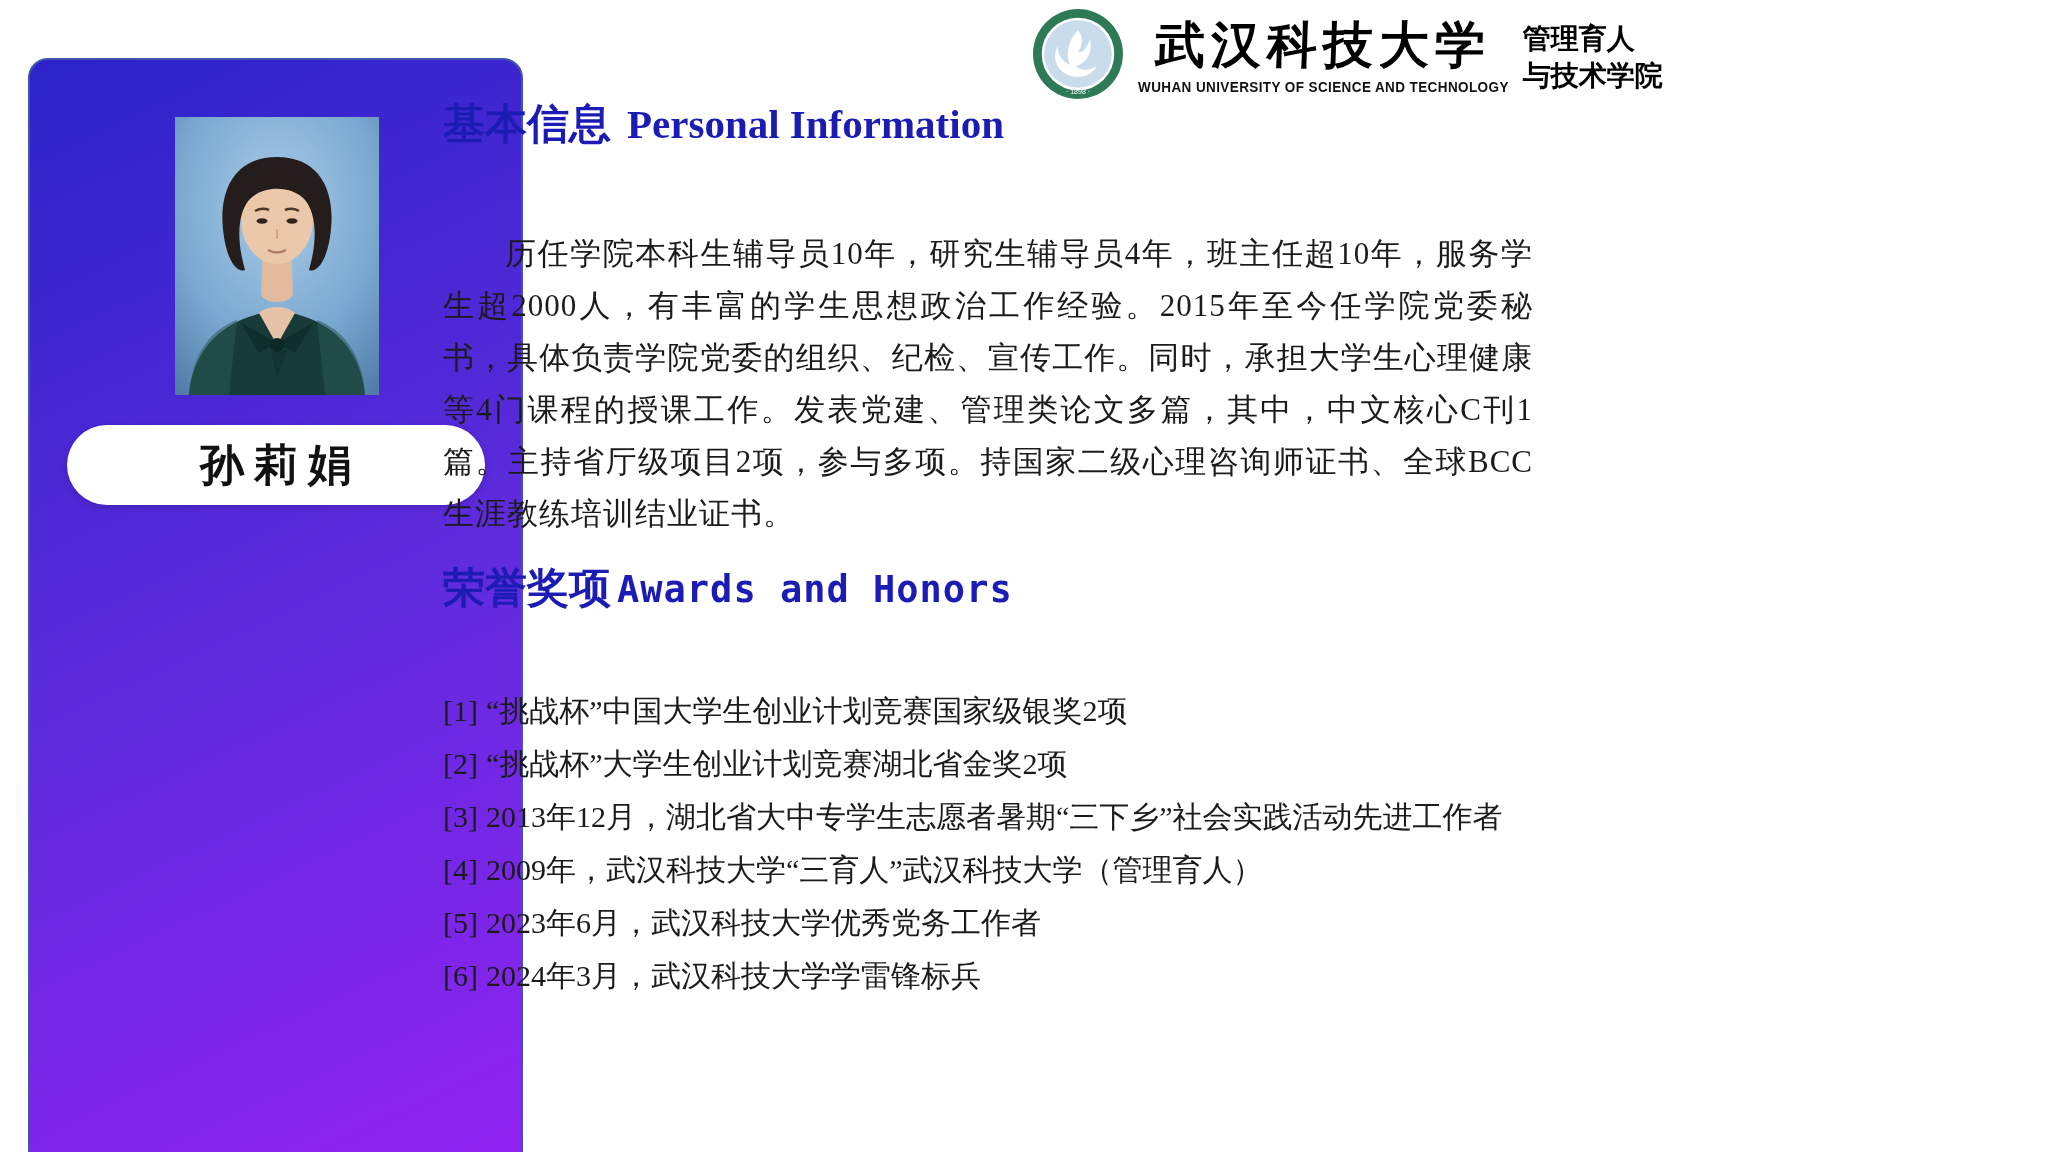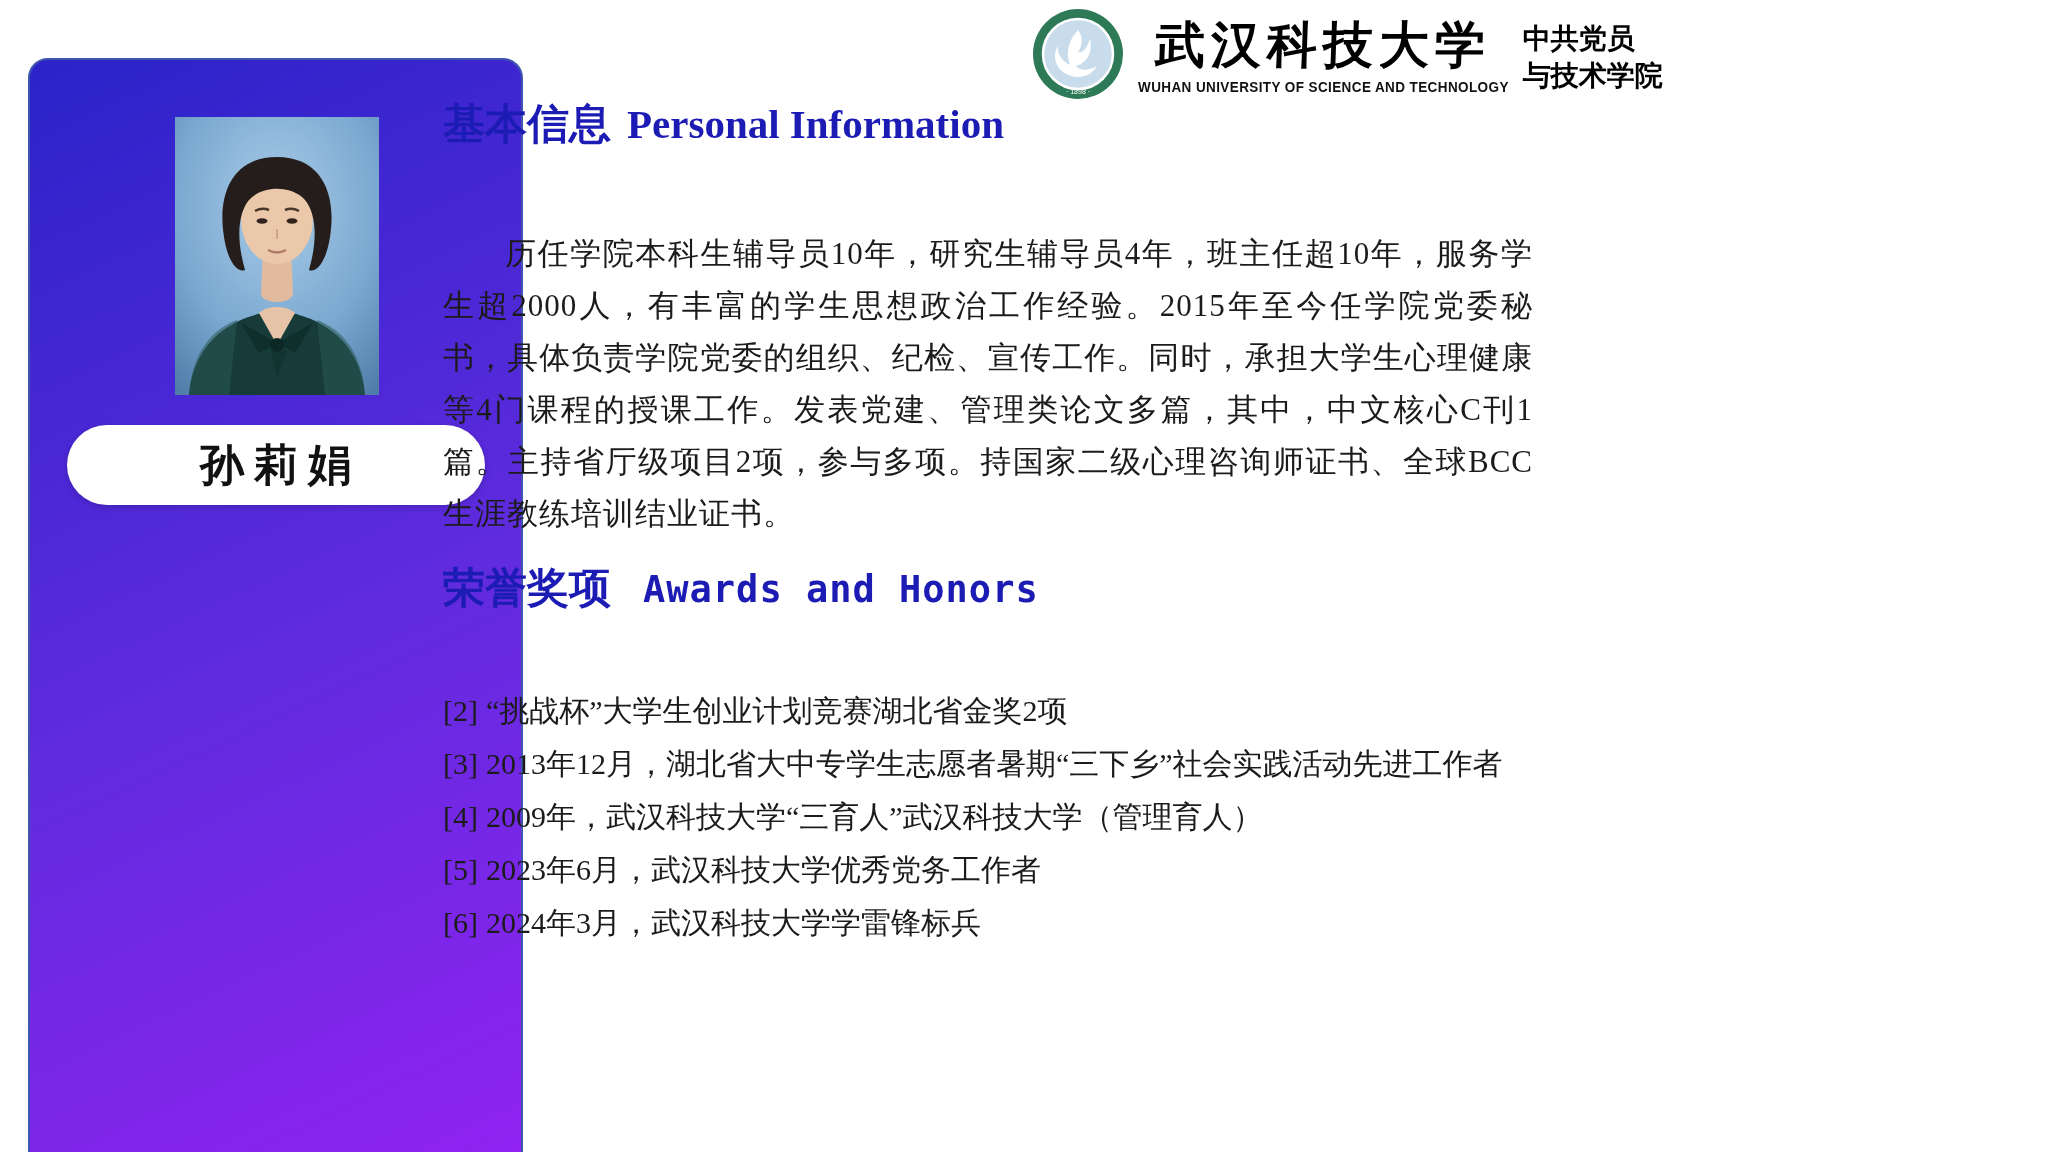--- a/index.html
+++ b/index.html
@@ -79,21 +79,21 @@
   .sec-title .zh {
     font-family: "Liberation Sans", sans-serif;
     font-size: 42px; font-weight: 800; color: #1c1cb4;
   }
   .sec-title .en-serif {
     font-family: "Liberation Serif", "DejaVu Serif", serif;
     font-size: 41px; font-weight: 700; color: #1c1cb4; margin-left: 16px;
   }
   .sec-title .en-mono {
     font-family: "DejaVu Sans Mono", "Liberation Mono", monospace;
-    font-size: 37px; font-weight: 700; color: #1c1cb4; margin-left: 32px;
+    font-size: 37px; font-weight: 700; color: #1c1cb4; margin-left: 6px;
     letter-spacing: 1px;
   }
   .title-basic { top: 96px; }
   .title-awards { top: 560px; }
 
   .bio {
     position: absolute; top: 228px; left: 0; width: 1090px;
     font-family: "Liberation Serif", "DejaVu Serif", serif;
     font-size: 31px; line-height: 52px; color: #1b1b1b;
     text-align: justify; text-indent: 2em;
@@ -166,37 +166,38 @@
     <circle cx="46" cy="46" r="45" fill="#2e7a57"></circle>
     <circle cx="46" cy="46" r="35" fill="#c8dcec" stroke="#ffffff" stroke-width="2.5"></circle>
     <path d="M46 22 C37 32 33 44 38 57 C29 53 25 45 26 38 C20 47 23 60 34 66 C45 72 59 69 65 58 C57 63 48 63 44 58 C55 55 61 44 58 31 C55 40 51 45 46 44 C51 37 51 28 46 22 Z" fill="#ffffff"></path>
     <text x="46" y="86" text-anchor="middle" font-size="7" fill="#ffffff" font-family="Liberation Sans, sans-serif">· 1898 ·</text>
   </svg>
   <div class="brand-mid">
     <div class="uni-zh">武汉科技大学</div>
     <div class="uni-en">WUHAN UNIVERSITY OF SCIENCE AND TECHNOLOGY</div>
   </div>
   <div class="college">
-    <div>中共党员</div>
+    <div>管理育人</div>
     <div>与技术学院</div>
   </div>
 </header>
 
 <main class="content">
 
   <div class="sec-title title-basic">
     <span class="zh">基本信息</span><span class="en-serif">Personal Information</span>
   </div>
 
   <p class="bio">历任学院本科生辅导员10年，研究生辅导员4年，班主任超10年，服务学生超2000人，有丰富的学生思想政治工作经验。2015年至今任学院党委秘书，具体负责学院党委的组织、纪检、宣传工作。同时，承担大学生心理健康等4门课程的授课工作。发表党建、管理类论文多篇，其中，中文核心C刊1篇。主持省厅级项目2项，参与多项。持国家二级心理咨询师证书、全球BCC生涯教练培训结业证书。</p>
 
   <div class="sec-title title-awards">
     <span class="zh">荣誉奖项</span><span class="en-mono">Awards and Honors</span>
   </div>
 
   <ul class="awards-list">
+    <li><span class="idx">[1]</span><span>“挑战杯”中国大学生创业计划竞赛国家级银奖2项</span></li>
     <li><span class="idx">[2]</span><span>“挑战杯”大学生创业计划竞赛湖北省金奖2项</span></li>
     <li><span class="idx">[3]</span><span>2013年12月，湖北省大中专学生志愿者暑期“三下乡”社会实践活动先进工作者</span></li>
     <li><span class="idx">[4]</span><span>2009年，武汉科技大学“三育人”武汉科技大学（管理育人）</span></li>
     <li><span class="idx">[5]</span><span>2023年6月，武汉科技大学优秀党务工作者</span></li>
     <li><span class="idx">[6]</span><span>2024年3月，武汉科技大学学雷锋标兵</span></li>
   </ul>
 </main>
 
 </body></html>

